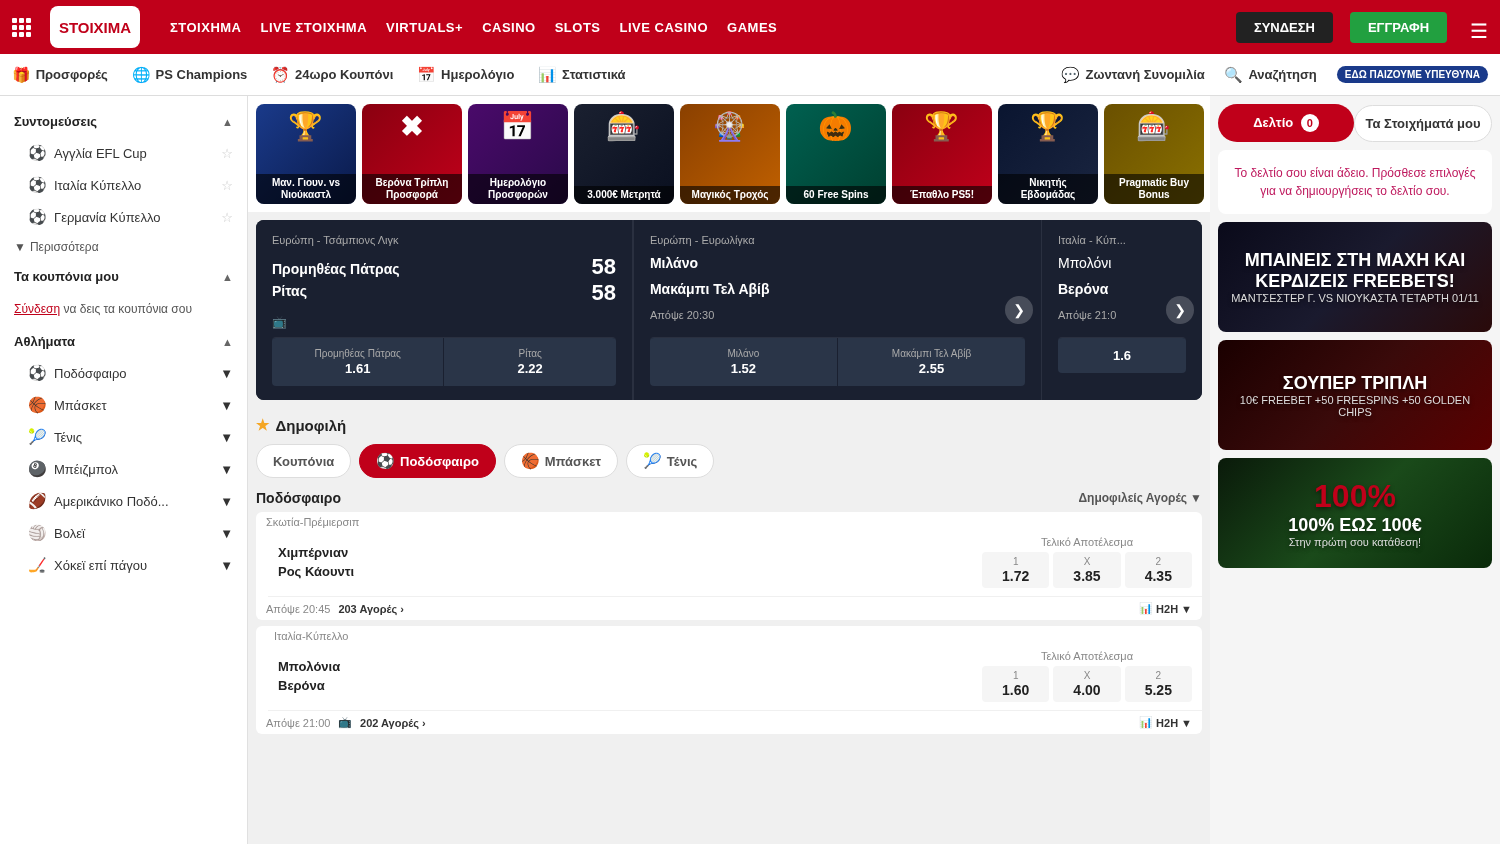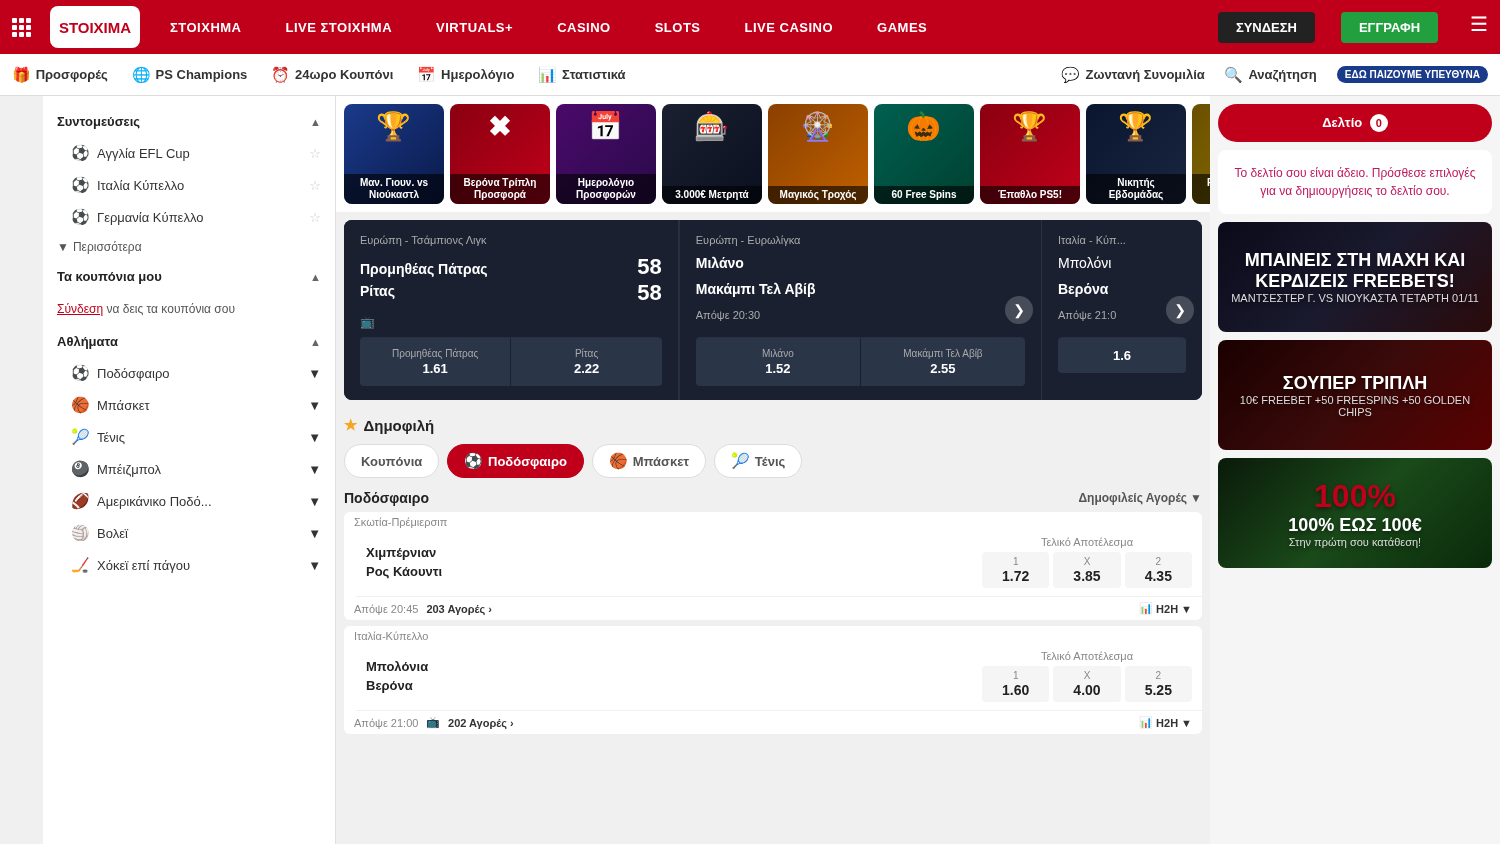--- a/index.html
+++ b/index.html
@@ -15,23 +15,23 @@
       gap: 20px;
     }
     .top-nav .logo {
       display: flex; align-items: center; gap: 6px;
       background: #fff; border-radius: 8px; padding: 4px 8px;
       min-width: 90px; height: 42px; justify-content: center;
     }
     .top-nav .logo span { color: #c0001a; font-weight: 900; font-size: 15px; }
     .grid-icon { display: grid; grid-template-columns: 1fr 1fr 1fr; gap: 2px; width: 18px; }
     .grid-icon span { width: 5px; height: 5px; background: #fff; border-radius: 1px; display: block; }
-    .nav-links { display: flex; gap: 44px; flex: 1; margin-left: 10px; }
+    .nav-links { display: flex; gap: 19px; flex: 1; margin-left: 10px; }
     .nav-links a { color: #fff; text-decoration: none; font-weight: 700; font-size: 13px; letter-spacing: 0.5px; }
-    .nav-right { display: flex; align-items: flex-start; gap: 26px; margin-left: auto; }
+    .nav-right { display: flex; align-items: flex-end; gap: 17px; margin-left: auto; }
     .btn-login { background: #222; color: #fff; border: none; padding: 8px 18px; border-radius: 4px; font-weight: 700; cursor: pointer; font-size: 13px; }
     .btn-register { background: #22a040; color: #fff; border: none; padding: 8px 18px; border-radius: 4px; font-weight: 700; cursor: pointer; font-size: 13px; }
     .hamburger { color: #fff; font-size: 20px; cursor: pointer; margin-left: 6px; }
 
     
     .sec-nav {
       background: #fff;
       display: flex;
       align-items: center;
       height: 42px;
@@ -47,22 +47,22 @@
     .sec-nav .sec-item .icon { font-size: 15px; }
     .sec-nav .right-items { display: flex; align-items: center; gap: 20px; margin-left: auto; }
     .sec-nav .right-items .sec-item { font-weight: 600; }
     .age-badge { background: #1a3a8a; color: #fff; font-size: 10px; font-weight: 700; border-radius: 14px; padding: 3px 8px; white-space: nowrap; }
 
     
     .main-layout { display: flex; min-height: calc(844px - 96px); }
 
     
     .sidebar {
-      width: 293px; min-width: 220px; background: #fff; border-right: 1px solid #e0e0e0;
-      padding: 10px 0; overflow-y: auto; margin-left: 43px;
+      width: 248px; min-width: 220px; background: #fff; border-right: 1px solid #e0e0e0;
+      padding: 10px 0; overflow-y: auto;
     }
     .sidebar-section-header {
       display: flex; align-items: center; justify-content: space-between;
       padding: 8px 14px; font-weight: 700; color: #222; font-size: 13px; cursor: pointer;
     }
     .sidebar-section-header .chevron { font-size: 11px; color: #666; }
     .sidebar-item {
       display: flex; align-items: center; justify-content: space-between;
       padding: 7px 14px 7px 28px; cursor: pointer; color: #333; font-size: 13px;
     }
@@ -560,21 +560,21 @@
             <div class="h2h-link">
               <span>📊</span>
               <span>H2H</span>
               <span>▼</span>
             </div>
           </div>
         </div>
       </div>
 
       <div class="match-row">
-        <div style="padding:4px 10px 0; font-size:11px; color:#888;">Ιταλία-Κύπελλο</div>
+        <div style="padding:4px 10px 0; font-size:11px; color:#888;margin-left:8px;">Ιταλία-Κύπελλο</div>
         <div class="match-row-header">
           <div class="teams-col">
             <div class="team-name-text">Μπολόνια</div>
             <div class="team-name-text">Βερόνα</div>
           </div>
           <div style="text-align:center;width:210px;flex-shrink:0;">
             <div class="result-label">Τελικό Αποτέλεσμα</div>
             <div style="display:flex;gap:4px;justify-content:center;margin-top:4px;">
               <div class="odd-cell">
                 <span class="odd-label">1</span>
@@ -612,20 +612,23 @@
 
     </div>
   </div>
 
   <aside class="right-sidebar">
     <div class="betslip-header">
       <div class="betslip-tab active">
         <span>Δελτίο</span>
         <span class="betslip-badge">0</span>
       </div>
+      <div class="betslip-tab inactive">
+        <span>Τα Στοιχήματά μου</span>
+      </div>
     </div>
     <div class="betslip-empty">
       <span>Το δελτίο σου είναι άδειο. Πρόσθεσε επιλογές για να δημιουργήσεις το δελτίο σου.</span>
     </div>
 
     <div class="promo-banner promo-banner-1">
       <div class="banner-text">
         <div>ΜΠΑΙΝΕΙΣ ΣΤΗ ΜΑΧΗ ΚΑΙ ΚΕΡΔΙΖΕΙΣ FREEBETS!</div>
         <div class="banner-sub">ΜΑΝΤΣΕΣΤΕΡ Γ. VS ΝΙΟΥΚΑΣΤΑ ΤΕΤΑΡΤΗ 01/11</div>
       </div>

